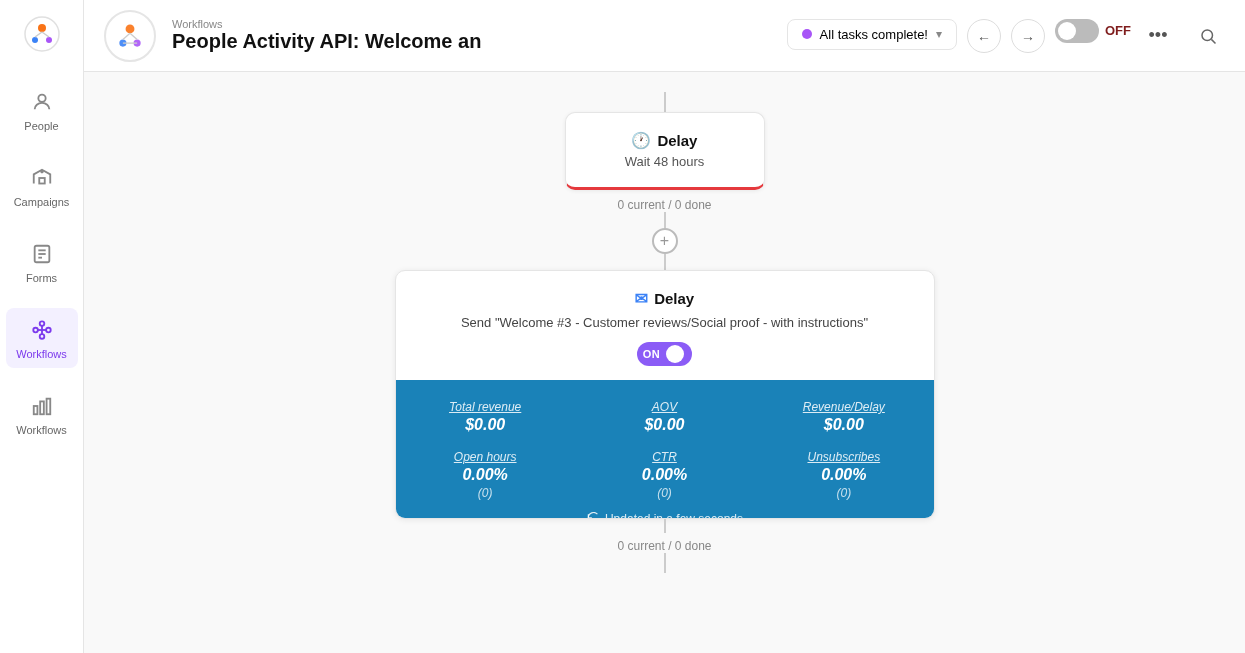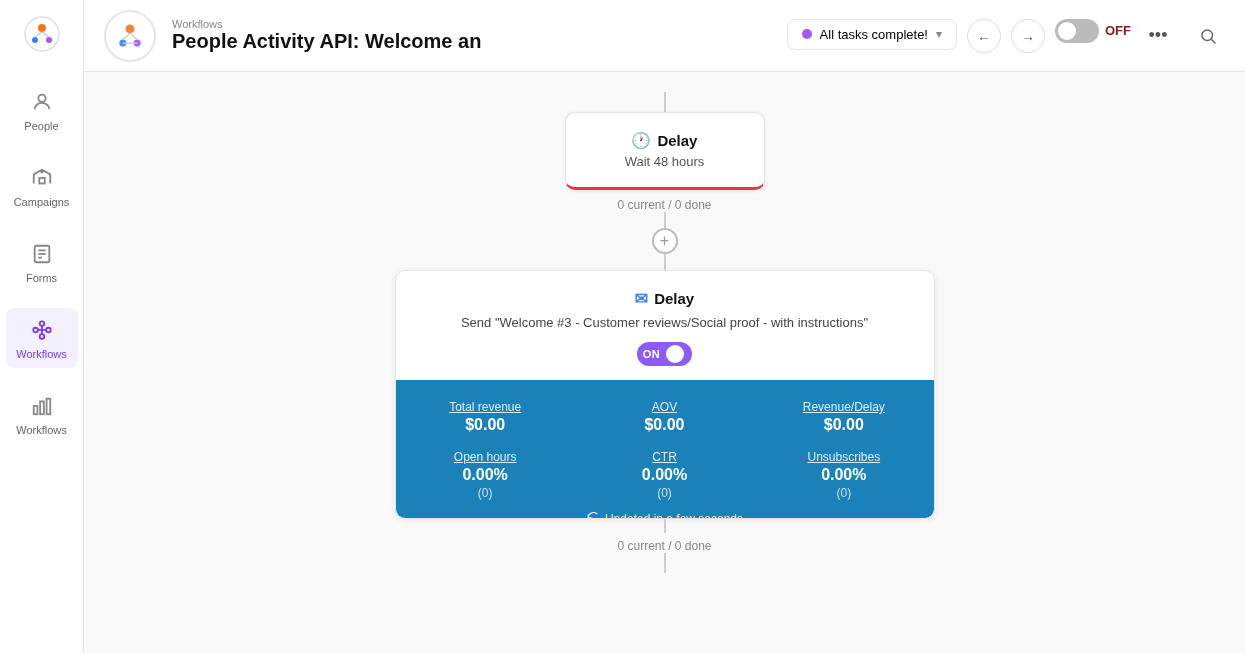--- a/index.html
+++ b/index.html
@@ -257,20 +257,21 @@
     .stats-panel {
       background: #1a82b8;
       color: #fff;
       padding: 16px 0 12px;
     }
     .stats-row {
       display: grid;
       grid-template-columns: 1fr 1fr 1fr;
       text-align: center;
       margin-bottom: 8px;
+      font-style: italic;
     }
     .stat-cell { padding: 4px 8px; }
     .stat-label {
       font-size: 12px;
       color: rgba(255,255,255,0.85);
       text-decoration: underline;
       cursor: pointer;
     }
     .stat-value {
       font-size: 16px;

